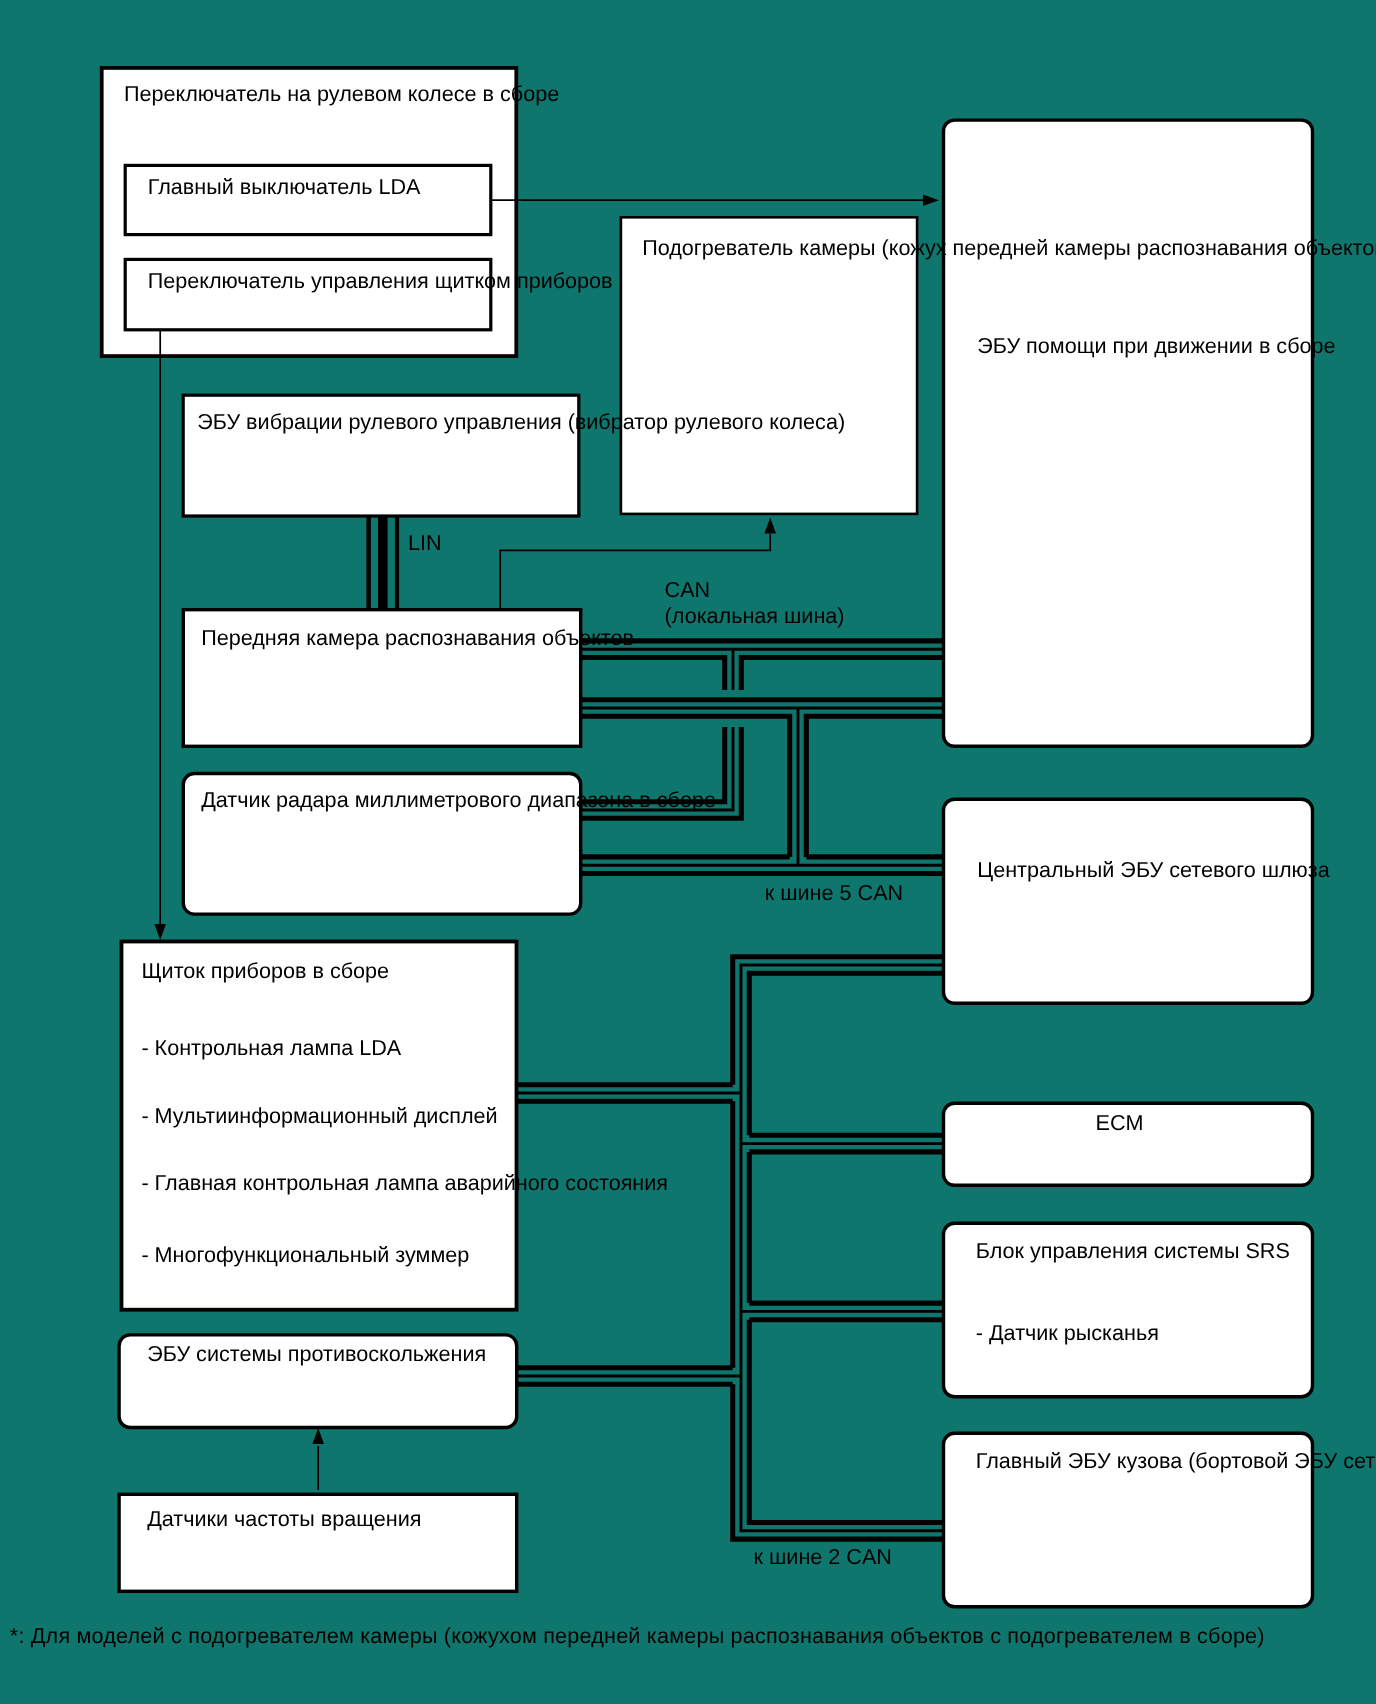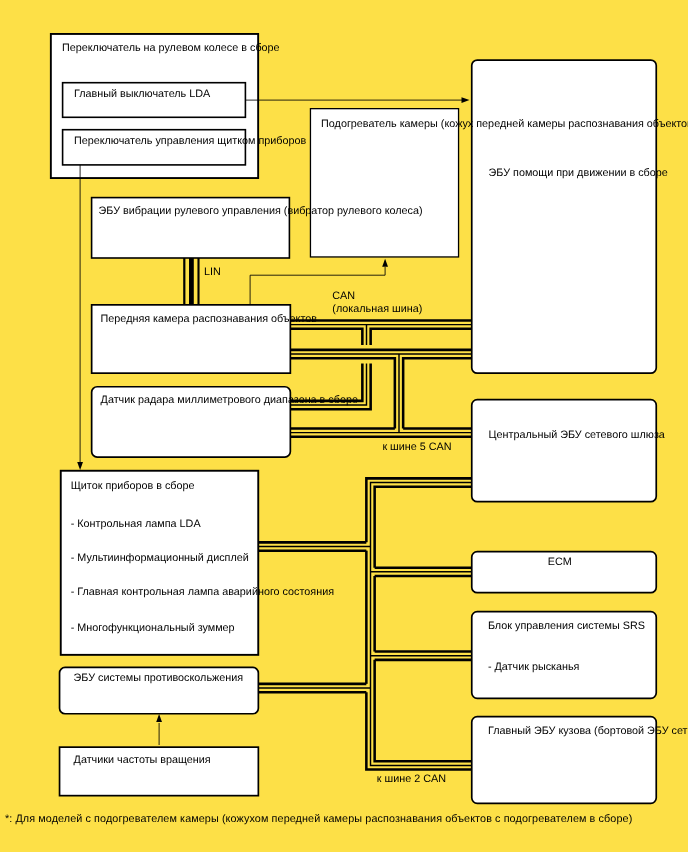--- a/index.html
+++ b/index.html
@@ -1,19 +1,19 @@
 <!DOCTYPE html>
 <html><head>
 <meta charset="utf-8">
 <title>LDA system diagram</title>
 <style>
   html, body { margin:0; padding:0; background:#ffffff; }
   body { width:688px; height:852px; overflow:hidden;
          font-family:"Liberation Sans", sans-serif; color:#000; }
-  #page { position:relative; width:688px; height:852px; background:#fde047; }
+  #page { position:relative; width:688px; height:852px; background:#0f766e; }
   svg#diagram { position:absolute; left:0; top:0; width:688px; height:852px; display:block; }
   text { font-family:"Liberation Sans", sans-serif; font-size:10.8px; fill:#000;
          -webkit-font-smoothing:antialiased; text-rendering:geometricPrecision; }
   text.fn { font-size:10.8px; letter-spacing:0.1px; }
 </style>
 </head>
 <body>
 
 <div id="page">
   <svg id="diagram" viewBox="0 0 688 852">

